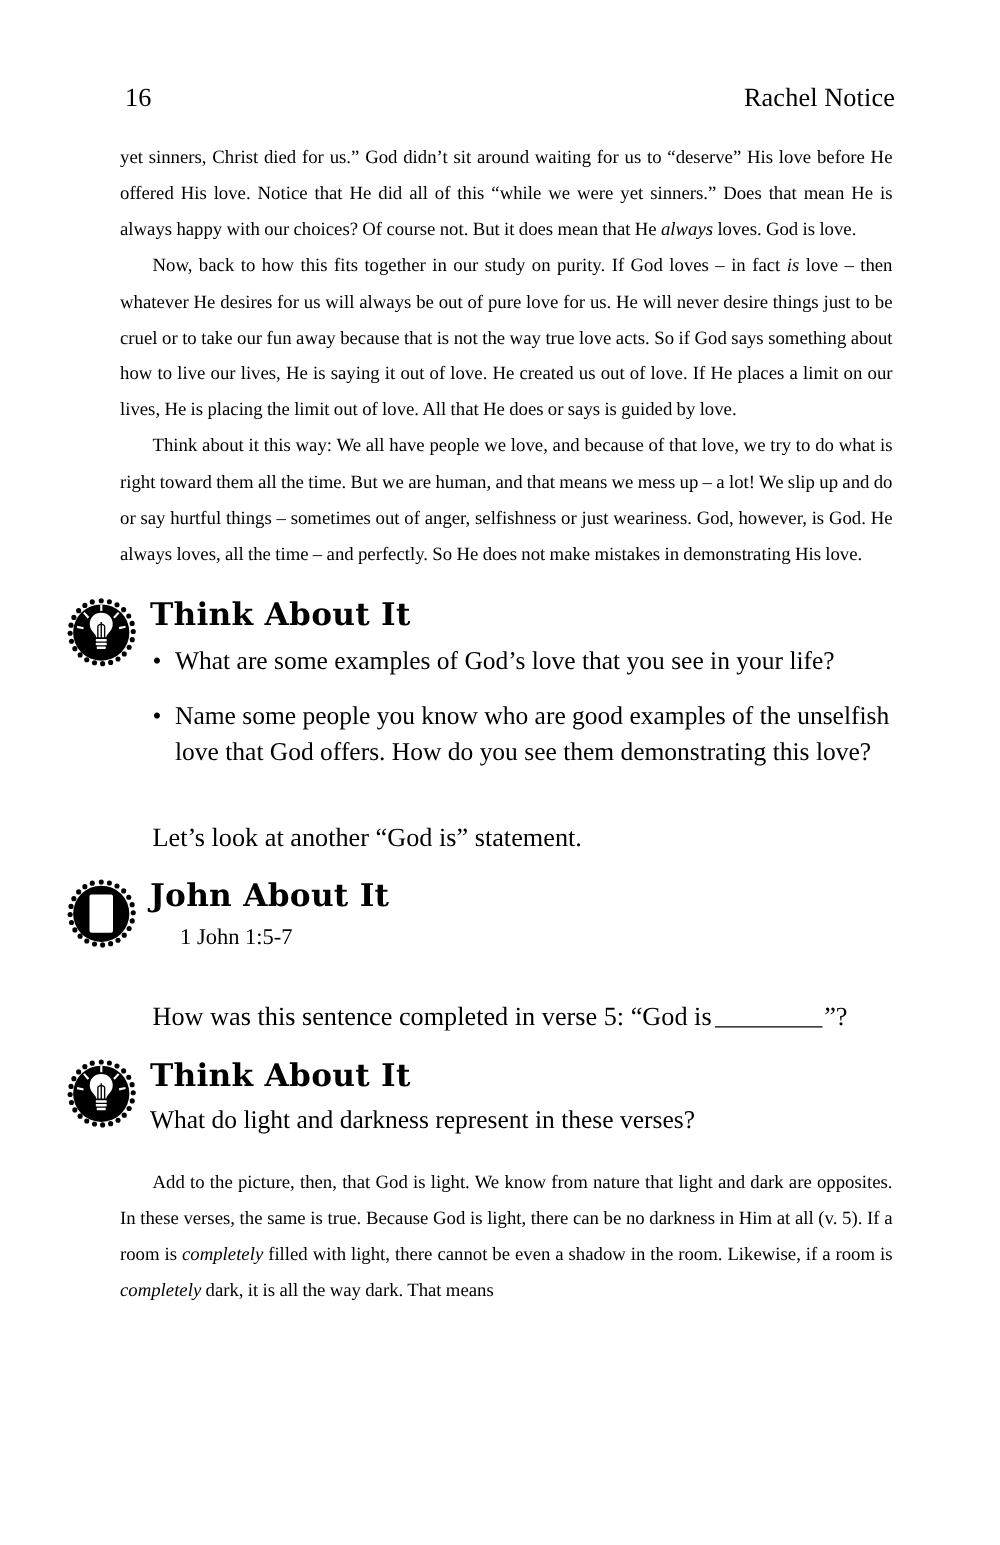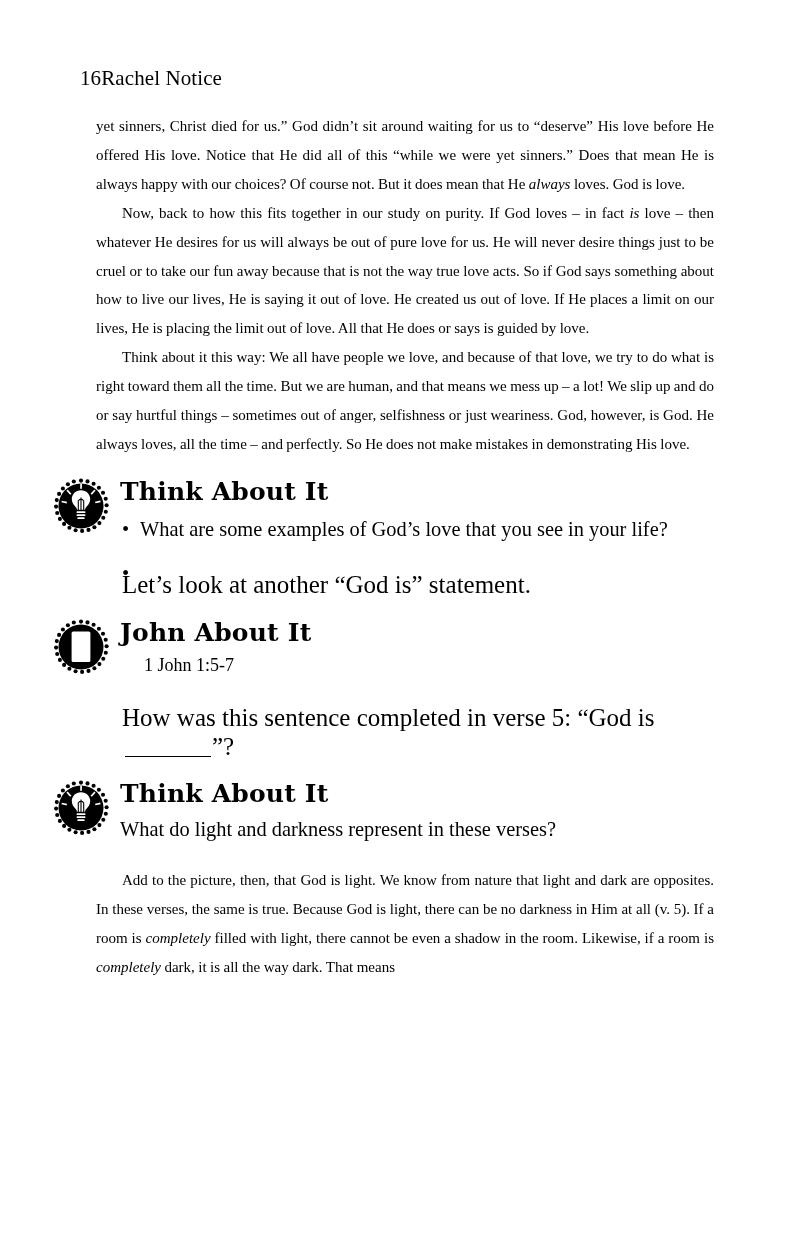--- a/index.html
+++ b/index.html
@@ -21,24 +21,25 @@
     left: 0; top: 0;
     width: 800px;
     height: 1236px;
     box-sizing: border-box;
     padding: 0;
   }
 
   
   .runhead {
     position: absolute;
-    left: 80px;
+    left: 100px;
     top: 66px;
     width: 616px;
     display: flex;
+    justify-content: space-between;
     align-items: baseline;
     font-size: 21px;
     letter-spacing: 0.1px;
   }
   .runhead .folio { font-size: 21px; }
   .runhead .author { font-size: 21px; }
 
   
   .column {
     position: absolute;
@@ -109,22 +110,22 @@
     font-size: 18px;
     line-height: 26px;
   }
   .prompt-line {
     margin: 4px 0 0 24px;
     font-size: 20.4px;
     line-height: 28.6px;
   }
 
   .plain-line {
-    margin: 0 0 0 26px;
-    font-size: 25px;
+    margin: 11px 0 0 26px;
+    font-size: 21px;
     line-height: 28.6px;
   }
 
   em, .it {
     font-style: italic;
   }
 
   .blank {
     display: inline-block;
     width: 86px;
@@ -202,21 +203,21 @@
             <line x1="29" y1="20.5" x2="29" y2="33.4"></line>
             <line x1="26.3" y1="23.6" x2="26.3" y2="33.4"></line>
             <line x1="31.7" y1="23.6" x2="31.7" y2="33.4"></line>
             <path d="M26.3 23.6 q2.7 -2.4 5.4 0"></path>
           </g>
         </svg>
       </span>
       <h2 class="section-title">Think About It</h2>
       <ul class="qlist">
         <li><span class="bullet">•</span><span>What are some examples of God’s love that you see in your life?</span></li>
-        <li><span class="bullet">•</span></li>
+        <li><span class="bullet">•</span><span>Name some people you know who are good examples of the unselfish love that God offers. How do you see them demonstrating this love?</span></li>
       </ul>
     </div>
 
     <div class="spacer-12"></div>
 
     <p class="plain-line">Let’s look at another “God is” statement.</p>
 
     <div class="section">
       <span class="badge">
         <svg viewBox="0 0 58 58" xmlns="http://www.w3.org/2000/svg">

